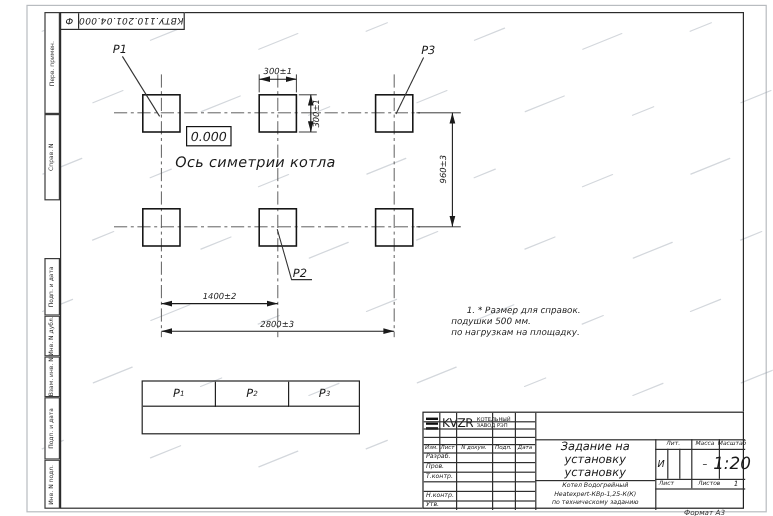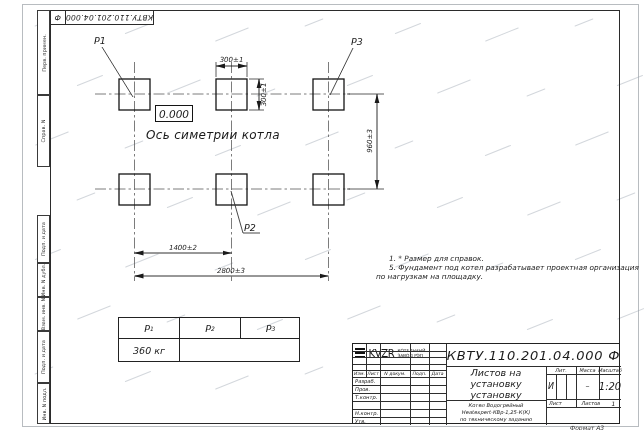--- a/index.html
+++ b/index.html
@@ -188,38 +188,37 @@
   <text x="244" y="231" font-size="9.5">P2</text>
 
   <rect x="155.5" y="105.5" width="37" height="16" fill="#fff" stroke="#141414" stroke-width="1"></rect>
   <text x="174" y="117.5" text-anchor="middle" font-size="10.5">0.000</text>
 
   <text x="146" y="139" font-size="12" letter-spacing="0.3">Ось симетрии котла</text>
 </svg>
 
 <div class="abs notes">
   <div class="ind">1. * Размер для справок.</div>
-  <div class="ind">5. Фундамент под котел разрабатывает проектная организация</div>
+  <div>подушки 500 мм.</div>
   <div>по нагрузкам на площадку.</div>
 </div>
 
 <div class="abs ltable">
   <div class="c">
       <span>P</span>
       <sub>1</sub>
     </div>
   <div class="c">
       <span>P</span>
       <sub>2</sub>
     </div>
   <div class="c">
       <span>P</span>
       <sub>3</sub>
     </div>
-  <div class="c v">360 кг</div>
 </div>
 
 <div class="abs tb">
 
   <div class="vl" style="left:13px;top:0;height:33px;"></div>
   <div class="vl" style="left:27px;top:0;height:81px;"></div>
   <div class="vl" style="left:57px;top:0;height:81px;"></div>
   <div class="vl" style="left:76px;top:0;height:81px;"></div>
   <div class="vl" style="left:93px;top:0;height:81px;width:1.3px;"></div>
   <div class="hl" style="left:0;top:6.5px;width:93px;"></div>
@@ -249,39 +248,38 @@
   <div class="txt" style="left:57px;top:26px;width:19px;height:7px;font-size:4.6px;">Подп.</div>
   <div class="txt" style="left:76px;top:26px;width:17px;height:7px;font-size:4.6px;">Дата</div>
 
   <div class="txt lft" style="left:0;top:33px;width:27px;height:8px;font-size:5.2px;">Разраб.</div>
   <div class="txt lft" style="left:0;top:41px;width:27px;height:8px;font-size:5.2px;">Пров.</div>
   <div class="txt lft" style="left:0;top:49px;width:27px;height:8px;font-size:5.2px;">Т.контр.</div>
   <div class="txt lft" style="left:0;top:57px;width:27px;height:8px;font-size:5.2px;"></div>
   <div class="txt lft" style="left:0;top:65px;width:27px;height:8px;font-size:5.2px;">Н.контр.</div>
   <div class="txt lft" style="left:0;top:73px;width:27px;height:8px;font-size:5.2px;">Утв.</div>
 
-  <div class="txt docnum">КВТУ.110.201.04.000  Ф</div>
 
   <div class="txt title3">
-    <div>Листов на</div>
+    <div>Задание на</div>
     <div>установку</div>
     <div>установку</div>
   </div>
   <div class="txt sub3">
     <div>Котел Водогрейный</div>
     <div>Heatexpert-КВр-1,25-К(К)</div>
     <div>по техническому заданию</div>
   </div>
 
   <div class="txt" style="left:193px;top:22px;width:30px;height:8px;font-size:5px;">Лит.</div>
   <div class="txt" style="left:223px;top:22px;width:23px;height:8px;font-size:5px;">Масса</div>
   <div class="txt" style="left:246px;top:22px;width:22px;height:8px;font-size:5px;">Масштаб</div>
   <div class="txt" style="left:193px;top:30px;width:10px;height:25px;font-size:8px;">И</div>
   <div class="txt" style="left:223px;top:30px;width:23px;height:25px;font-size:8px;">–</div>
-  <div class="txt" style="left:246px;top:30px;width:22px;height:25px;font-size:10px;">1:20</div>
+  <div class="txt" style="left:246px;top:30px;width:22px;height:25px;font-size:14px;">1:20</div>
 
   <div class="txt lft" style="left:193px;top:55px;width:30px;height:8px;font-size:5px;padding-left:3px;">Лист</div>
   <div class="txt" style="left:223px;top:55px;width:45px;height:8px;font-size:5px;justify-content:space-around;">
     <span>Листов</span>
     <span style="font-size:6px;">1</span>
   </div>
 
   <div class="logo">
     <span class="bars">
         <i></i>

